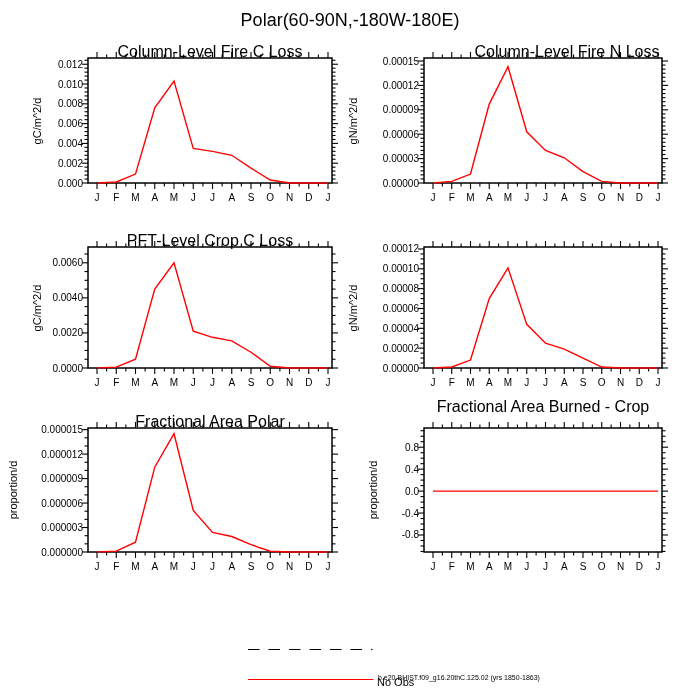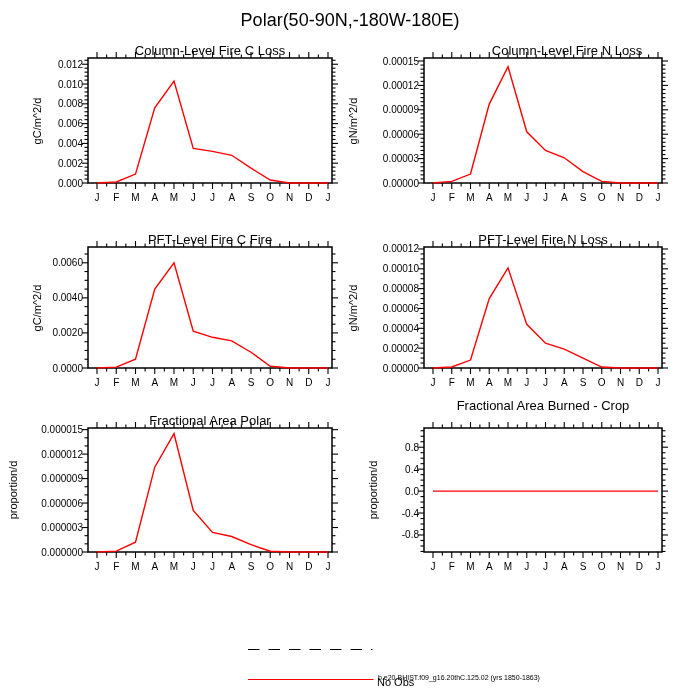--- a/index.html
+++ b/index.html
@@ -5,40 +5,40 @@
   html,body{margin:0;padding:0;background:#ffffff;}
   .page{
     position:relative;width:700px;height:700px;background:#ffffff;overflow:hidden;
     font-family:"Liberation Sans","DejaVu Sans",sans-serif;color:#000;
   }
   .main-title{
     position:absolute;left:0;top:10px;width:700px;text-align:center;
     font-size:18px;color:#000;
   }
   .chart-title{
-    position:absolute;text-align:center;font-size:13px;color:#000;white-space:nowrap;
+    position:absolute;text-align:center;font-size:16px;color:#000;white-space:nowrap;
   }
   .y-label{
     position:absolute;width:120px;height:16px;text-align:center;font-size:11px;color:#000;
     transform:rotate(-90deg);transform-origin:center center;white-space:nowrap;
   }
   .legend-text-noobs{
     position:absolute;left:377px;top:676px;font-size:11px;color:#000;white-space:nowrap;
   }
   .legend-text-run{
     position:absolute;left:378px;top:674px;font-size:7px;color:#000;white-space:nowrap;
   }
   svg{position:absolute;left:0;top:0;}
   svg text{font-family:"Liberation Sans","DejaVu Sans",sans-serif;}
 </style>
 </head>
 <body>
 
 <div class="page">
-  <div class="main-title">Polar(50-90N,-180W-180E)</div>
+  <div class="main-title">Polar(60-90N,-180W-180E)</div>
 
   <svg id="plots" width="700" height="700" viewBox="0 0 700 700">
       <g>
         <rect x="88" y="58" width="244" height="125" fill="none" stroke="#000000" stroke-width="1.5"></rect>
         <g stroke="#000000" stroke-width="1.1">
           <line x1="97" y1="183" x2="97" y2="189"></line>
           <line x1="97" y1="58" x2="97" y2="52"></line>
           <line x1="106.625" y1="183" x2="106.625" y2="186.5"></line>
           <line x1="106.625" y1="58" x2="106.625" y2="54.5"></line>
           <line x1="116.25" y1="183" x2="116.25" y2="189"></line>
@@ -790,22 +790,21 @@
         <polyline points="433.00,491.10 451.75,491.10 470.50,491.10 489.25,491.10 508.00,491.10 526.75,491.10 545.50,491.10 564.25,491.10 583.00,491.10 601.75,491.10 620.50,491.10 639.25,491.10 658.00,491.10" fill="none" stroke="#ff0000" stroke-width="1.4"></polyline>
       </g>
       <g>
         <line x1="248" y1="649.5" x2="372.5" y2="649.5" stroke="#000000" stroke-width="1.2" stroke-dasharray="11.5 9"></line>
         <line x1="248" y1="679.5" x2="373.5" y2="679.5" stroke="#ff0000" stroke-width="1"></line>
       </g>
     </svg>
 
   <div class="chart-title" id="ct0" style="left: 88px; width: 244px; top: 43px;">Column-Level Fire C Loss</div>
   <div class="chart-title" id="ct1" style="left: 448px; width: 238px; top: 43px;">Column-Level Fire N Loss</div>
-  <div class="chart-title" id="ct2" style="left: 88px; width: 244px; top: 232px;">PFT-Level Fire C Fire</div>
-  <div class="chart-title" id="ct3" style="left: 424px; width: 238px; top: 232px;">PFT-Level Fire N Loss</div>
+  <div class="chart-title" id="ct2" style="left: 88px; width: 244px; top: 232px;">PFT-Level Crop C Loss</div>
   <div class="chart-title" id="ct4" style="left: 88px; width: 244px; top: 413px;">Fractional Area Polar</div>
   <div class="chart-title" id="ct5" style="left: 424px; width: 238px; top: 398px;">Fractional Area Burned - Crop</div>
 
   <div class="y-label" id="yl0" style="left: -21px; top: 112.5px;">gC/m^2/d</div>
   <div class="y-label" id="yl1" style="left: 295px; top: 112.5px;">gN/m^2/d</div>
   <div class="y-label" id="yl2" style="left: -21px; top: 299.5px;">gC/m^2/d</div>
   <div class="y-label" id="yl3" style="left: 295px; top: 299.5px;">gN/m^2/d</div>
   <div class="y-label" id="yl4" style="left: -45px; top: 482px;">proportion/d</div>
   <div class="y-label" id="yl5" style="left: 315px; top: 482px;">proportion/d</div>
 

